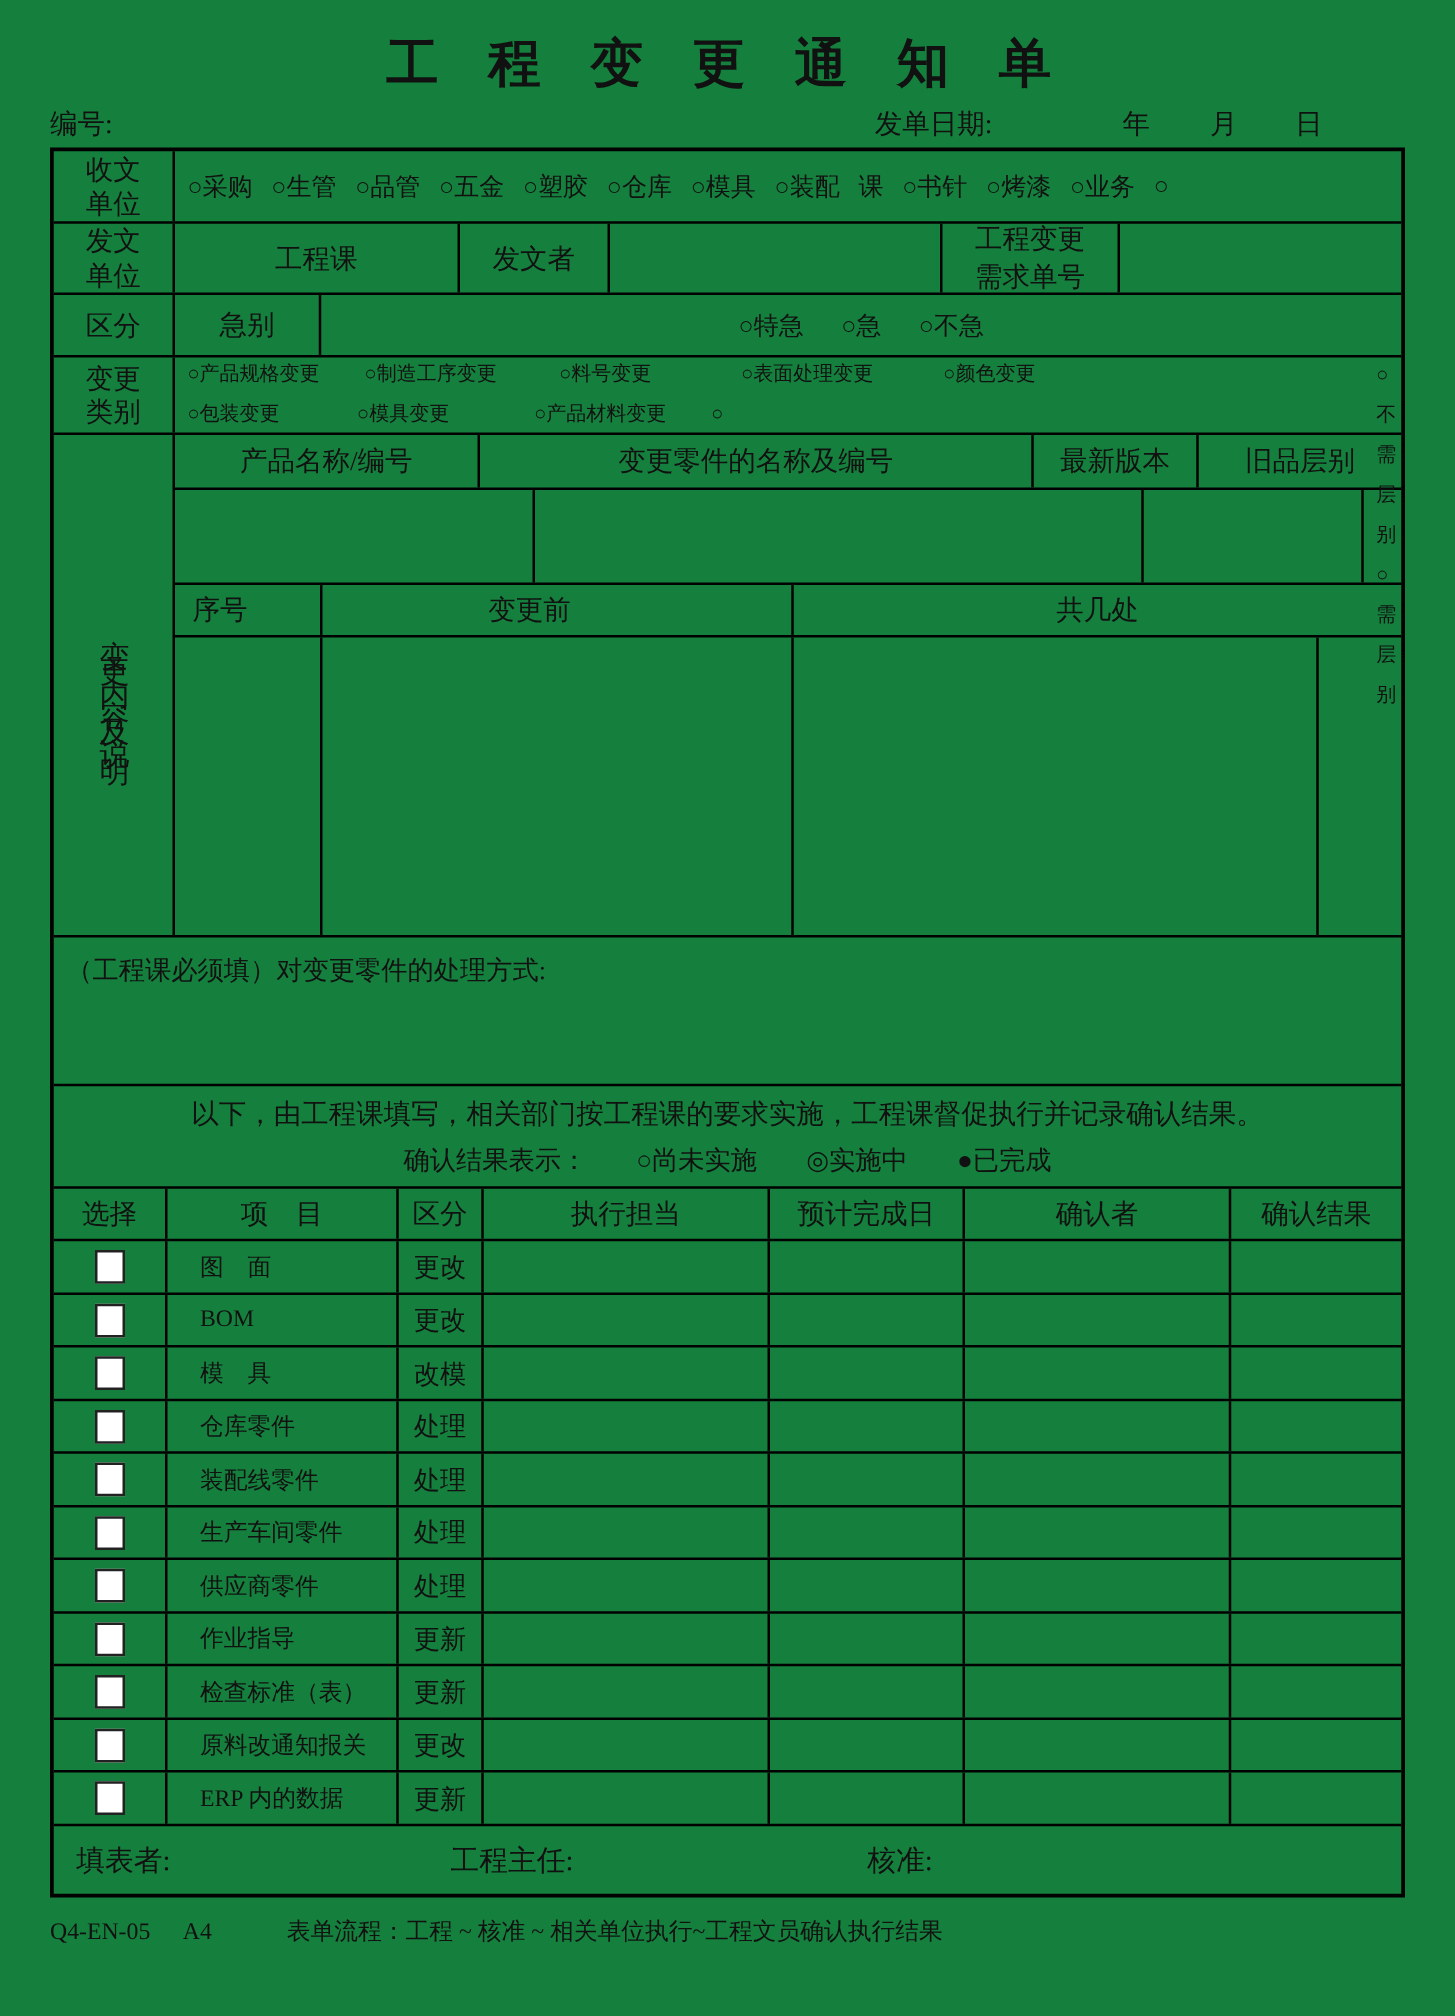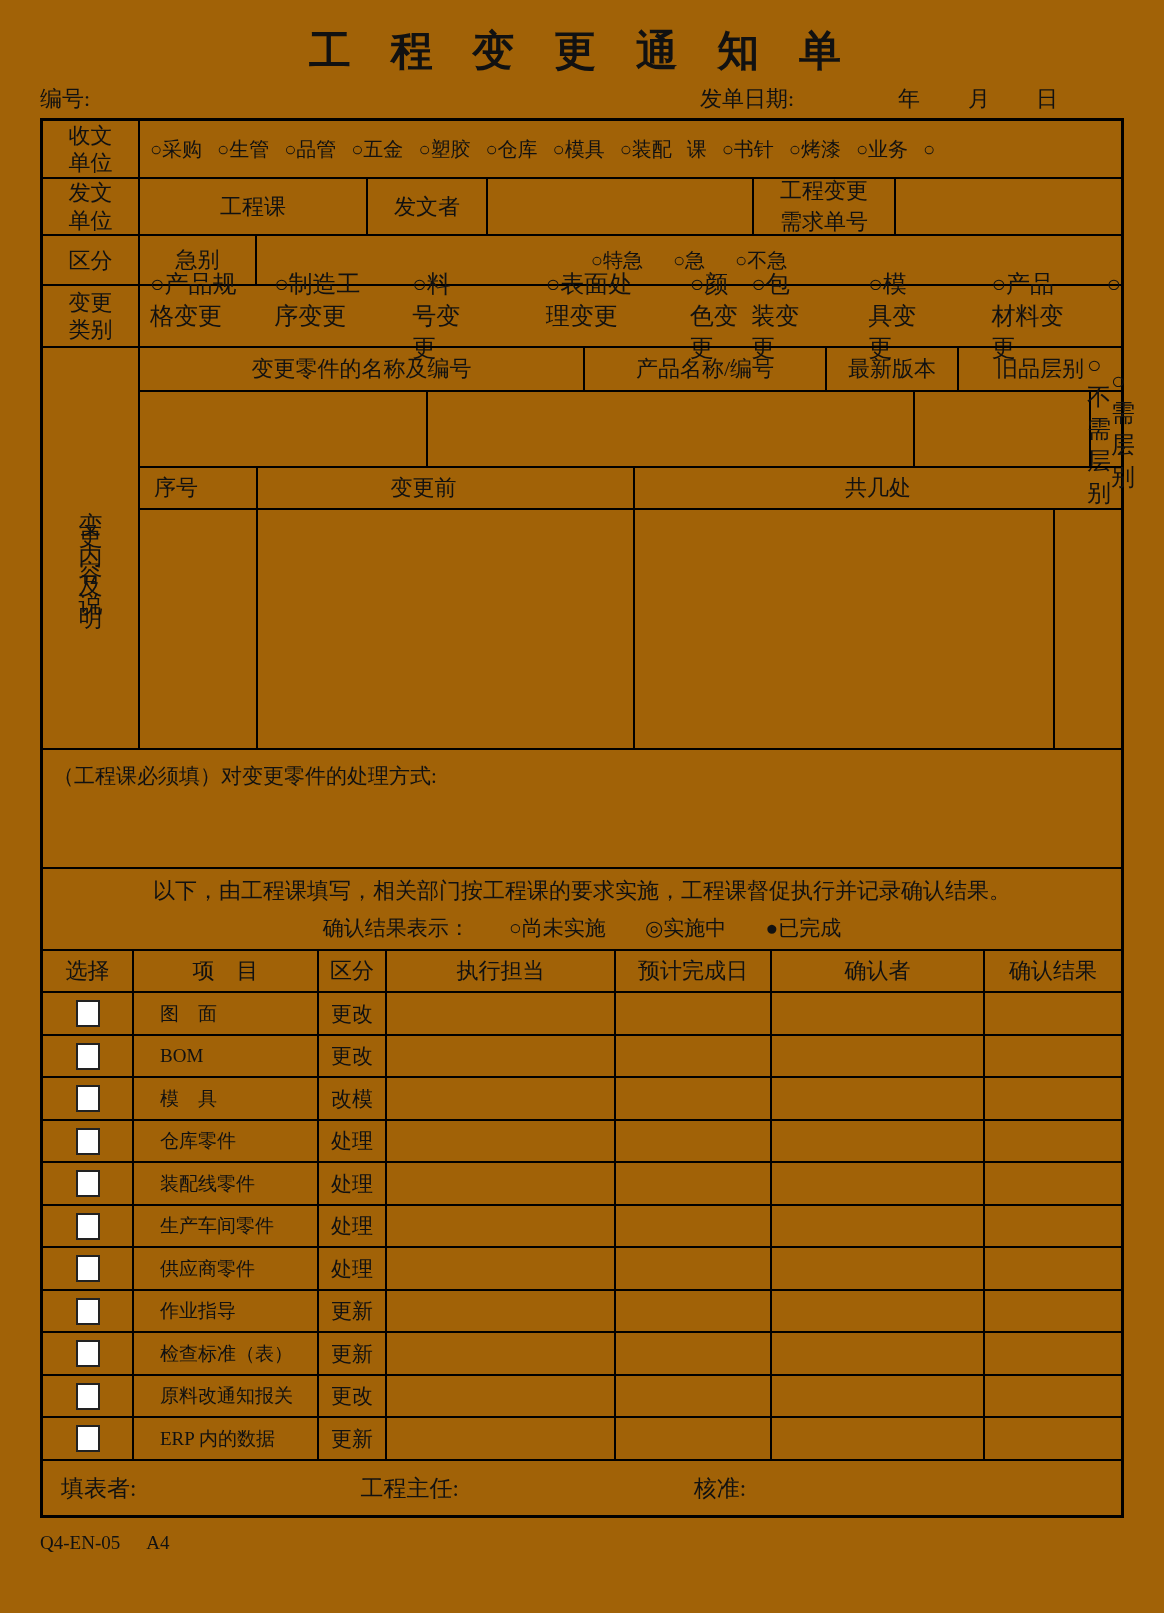--- a/index.html
+++ b/index.html
@@ -1,17 +1,17 @@
 <!DOCTYPE html>
 <html><head>
 <meta charset="utf-8">
 <style>
   html,body{margin:0;padding:0;background:#e8e8e8;}
   .page{
-    width:1164px;height:1613px;background:#a16207;position:relative;
+    width:1164px;height:1613px;background:#15803d;position:relative;
     font-family:"Liberation Serif","DejaVu Serif",serif;color:#111;
     overflow:hidden;
   }
   .title{
     text-align:center;margin:26px 0 0 0;
     font-family:"Liberation Sans","DejaVu Sans",sans-serif;
     font-size:42px;font-weight:bold;letter-spacing:14px;line-height:1.2;
     white-space:nowrap;
   }
   .meta{
@@ -41,21 +41,21 @@
   .opt{margin-right:15px;white-space:nowrap;}
   .f22{font-size:22px;}
   .f21{font-size:21px;}
   .f20{font-size:20px;}
   .vertwrap{writing-mode:vertical-lr;text-orientation:upright;letter-spacing:16px;font-size:24px;}
   .col{flex-direction:column;align-items:stretch;padding:0;}
   .srow{display:flex;box-sizing:border-box;flex:0 0 auto;}
   .srow + .srow{border-top:2px solid #000;gap:44px;}
   .sc{box-sizing:border-box;display:flex;align-items:center;}
   .sc + .sc{border-left:2px solid #000;}
-  .twolines{flex-direction:row;align-items:center;justify-content:center;padding-left:10px;line-height:32px;font-size:24px;}
+  .twolines{flex-direction:column;align-items:flex-start;justify-content:center;padding-left:10px;line-height:32px;font-size:16px;}
   .tl{display:flex;}
   .handle-cell{align-items:flex-start;padding:12px 10px;font-size:21px;}
   .exec-note{flex-direction:column;justify-content:center;gap:8px;}
   .exec-line1{font-size:22px;text-align:center;}
   .exec-line2{font-size:21px;text-align:center;}
   .exec-line2 .lg{margin-left:34px;}
   .exec-line2 .lg:first-of-type{margin-left:10px;}
   
   .w1{width:89px;flex:0 0 89px;}
   .w2{width:185px;flex:0 0 185px;}
@@ -180,25 +180,25 @@
         </span>
       </div>
     </div>
 
     <div class="frow" style="height:402px;">
       <div class="fc labcol">
         <span class="vertwrap">变更内容及说明</span>
       </div>
       <div class="fc fill col">
         <div class="srow" style="height:42px;">
+          <div class="sc e1 center f22">
+              <span>产品名称/编号</span>
+            </div>
           <div class="sc e2 center f22">
               <span>变更零件的名称及编号</span>
-            </div>
-          <div class="sc e1 center f22">
-              <span>产品名称/编号</span>
             </div>
           <div class="sc e3 center f22">
               <span>最新版本</span>
             </div>
           <div class="sc fill center f22">
               <span>旧品层别</span>
             </div>
         </div>
         <div class="srow" style="height:76px;">
           <div class="sc e1"></div>
@@ -443,15 +443,16 @@
         <span class="sig-c">工程主任:</span>
         <span class="sig-a">核准:</span>
       </div>
     </div>
 
   </div>
 
   <div class="footer">
     <span class="code">Q4-EN-05</span>
     <span class="paper">A4</span>
+    <span>表单流程：工程 ~ 核准 ~ 相关单位执行~工程文员确认执行结果</span>
   </div>
 
 </div>
 
 </body></html>

